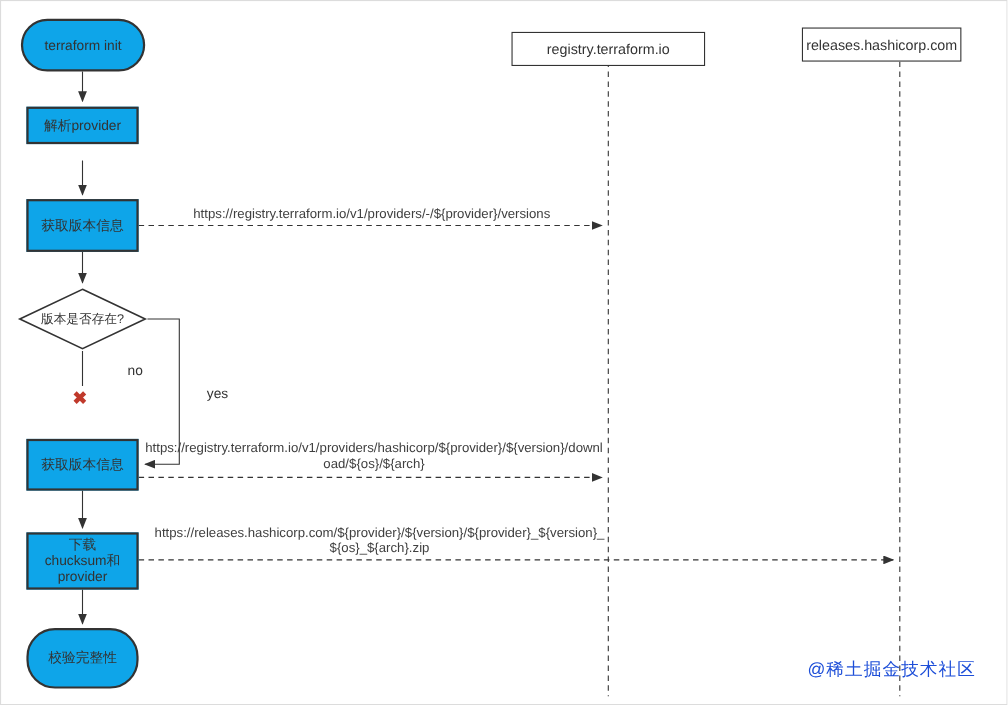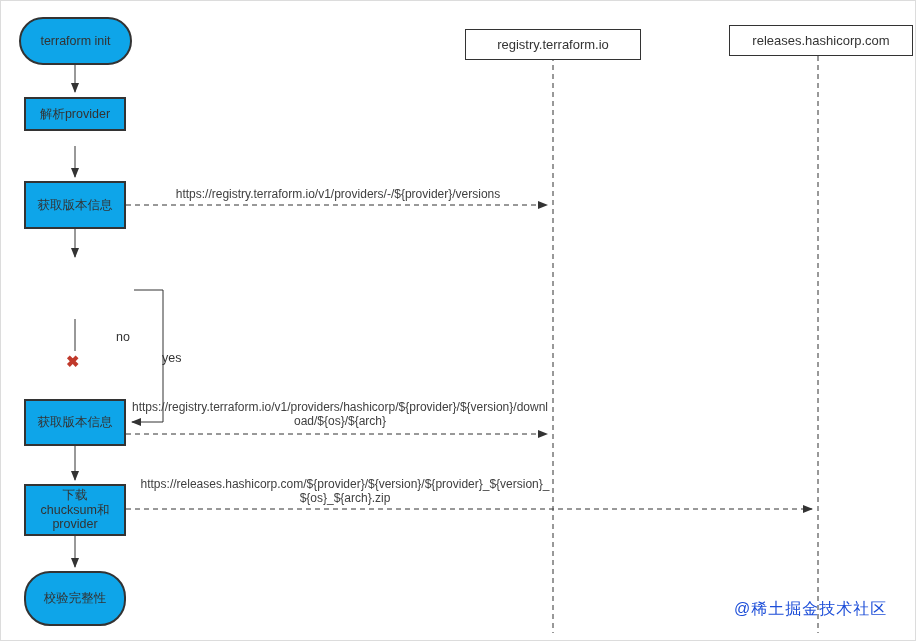--- a/index.html
+++ b/index.html
@@ -62,35 +62,41 @@
     <line x1="125" y1="433" x2="546" y2="433" stroke="#333" stroke-width="1" stroke-dasharray="5 4" marker-end="url(#arr)"></line>
     <line x1="125" y1="508" x2="811" y2="508" stroke="#333" stroke-width="1" stroke-dasharray="5 4" marker-end="url(#arr)"></line>
   </svg>
 
   <div class="flow-box stadium" style="left:18px;top:16px;width:113px;height:48px;">terraform init</div>
 
   <div class="flow-box" style="left:23px;top:96px;width:102px;height:34px;">解析provider</div>
 
   <div class="flow-box" style="left:23px;top:180px;width:102px;height:48px;">获取版本信息</div>
 
+  <div class="decision-wrap">
+    <svg width="118" height="58">
+      <polygon points="59,2 116,29 59,56 2,29" fill="#ffffff" stroke="#333" stroke-width="1.5"></polygon>
+    </svg>
+    <div class="decision-label">版本是否存在?</div>
+  </div>
 
   <div class="edge-label" style="left:81px;top:329px;padding-left:34px;">no</div>
   <div class="x-mark">✖</div>
-  <div class="edge-label" style="left:161px;top:350px;">yes</div>
+  <div class="edge-label" style="left:187px;top:350px;">yes</div>
 
   <div class="flow-box" style="left:23px;top:398px;width:102px;height:47px;">获取版本信息</div>
 
   <div class="flow-box stadium" style="left:23px;top:570px;width:102px;height:55px;">校验完整性</div>
 
   <div class="flow-box pre-line" style="left:23px;top:483px;width:102px;height:52px;">下载
 chucksum和
 provider</div>
 
   <div class="lifeline-head" style="left:464px;top:28px;width:176px;height:31px;">registry.terraform.io</div>
-  <div class="lifeline-head" style="left:728px;top:24px;width:184px;height:31px;">releases.hashicorp.com</div>
+  <div class="lifeline-head" style="left:728px;top:24px;width:145px;height:31px;">releases.hashicorp.com</div>
 
   <div class="msg-label" style="left:127px;top:186px;width:420px;">https://registry.terraform.io/v1/providers/-/${provider}/versions</div>
   <div class="msg-label" style="left:129px;top:399px;width:420px;">https://registry.terraform.io/v1/providers/hashicorp/${provider}/${version}/download/${os}/${arch}</div>
   <div class="msg-label" style="left:131px;top:476px;width:426px;">https://releases.hashicorp.com/${provider}/${version}/${provider}_${version}_${os}_${arch}.zip</div>
 
   <div class="watermark">@稀土掘金技术社区</div>
 
 </div>
 
 </body></html>

